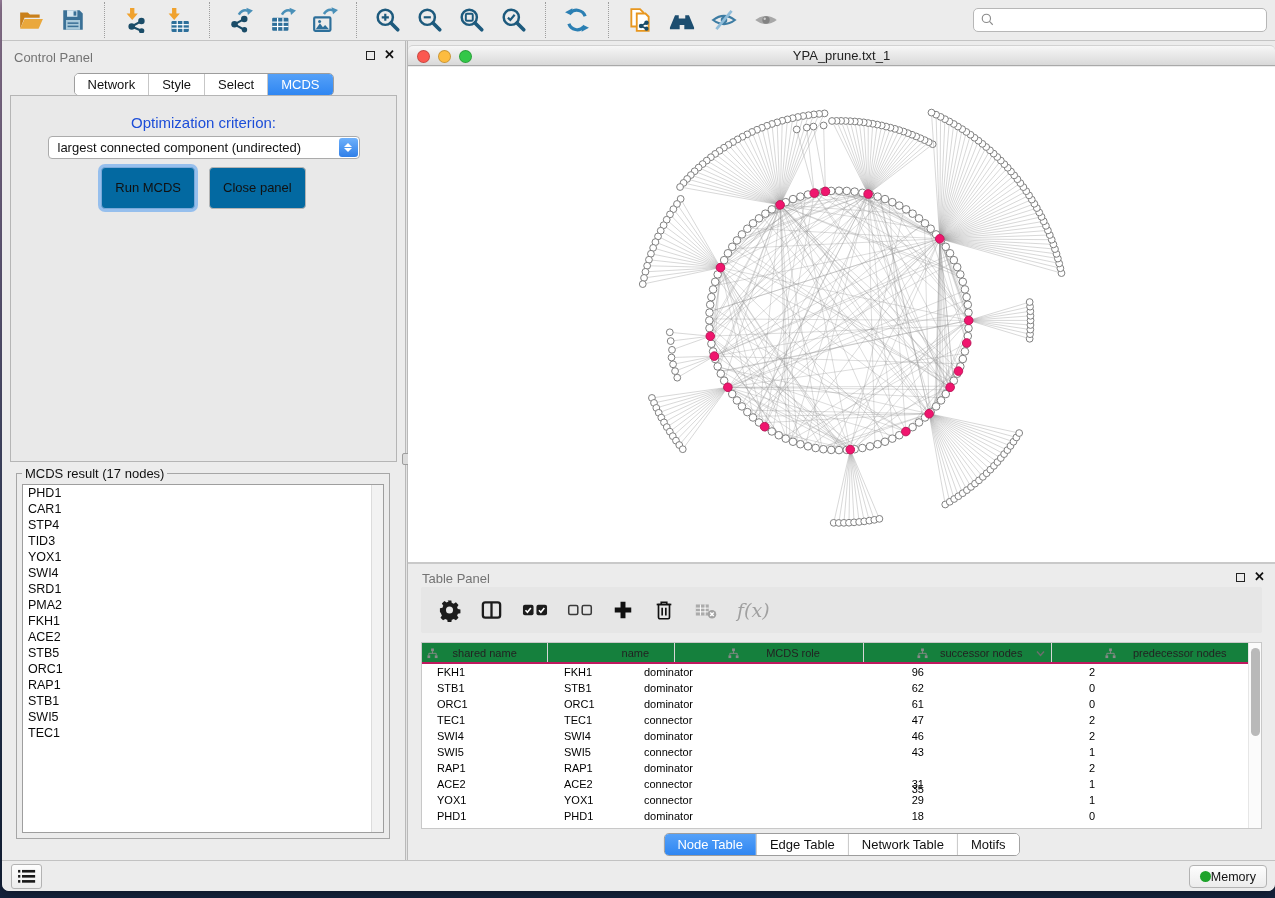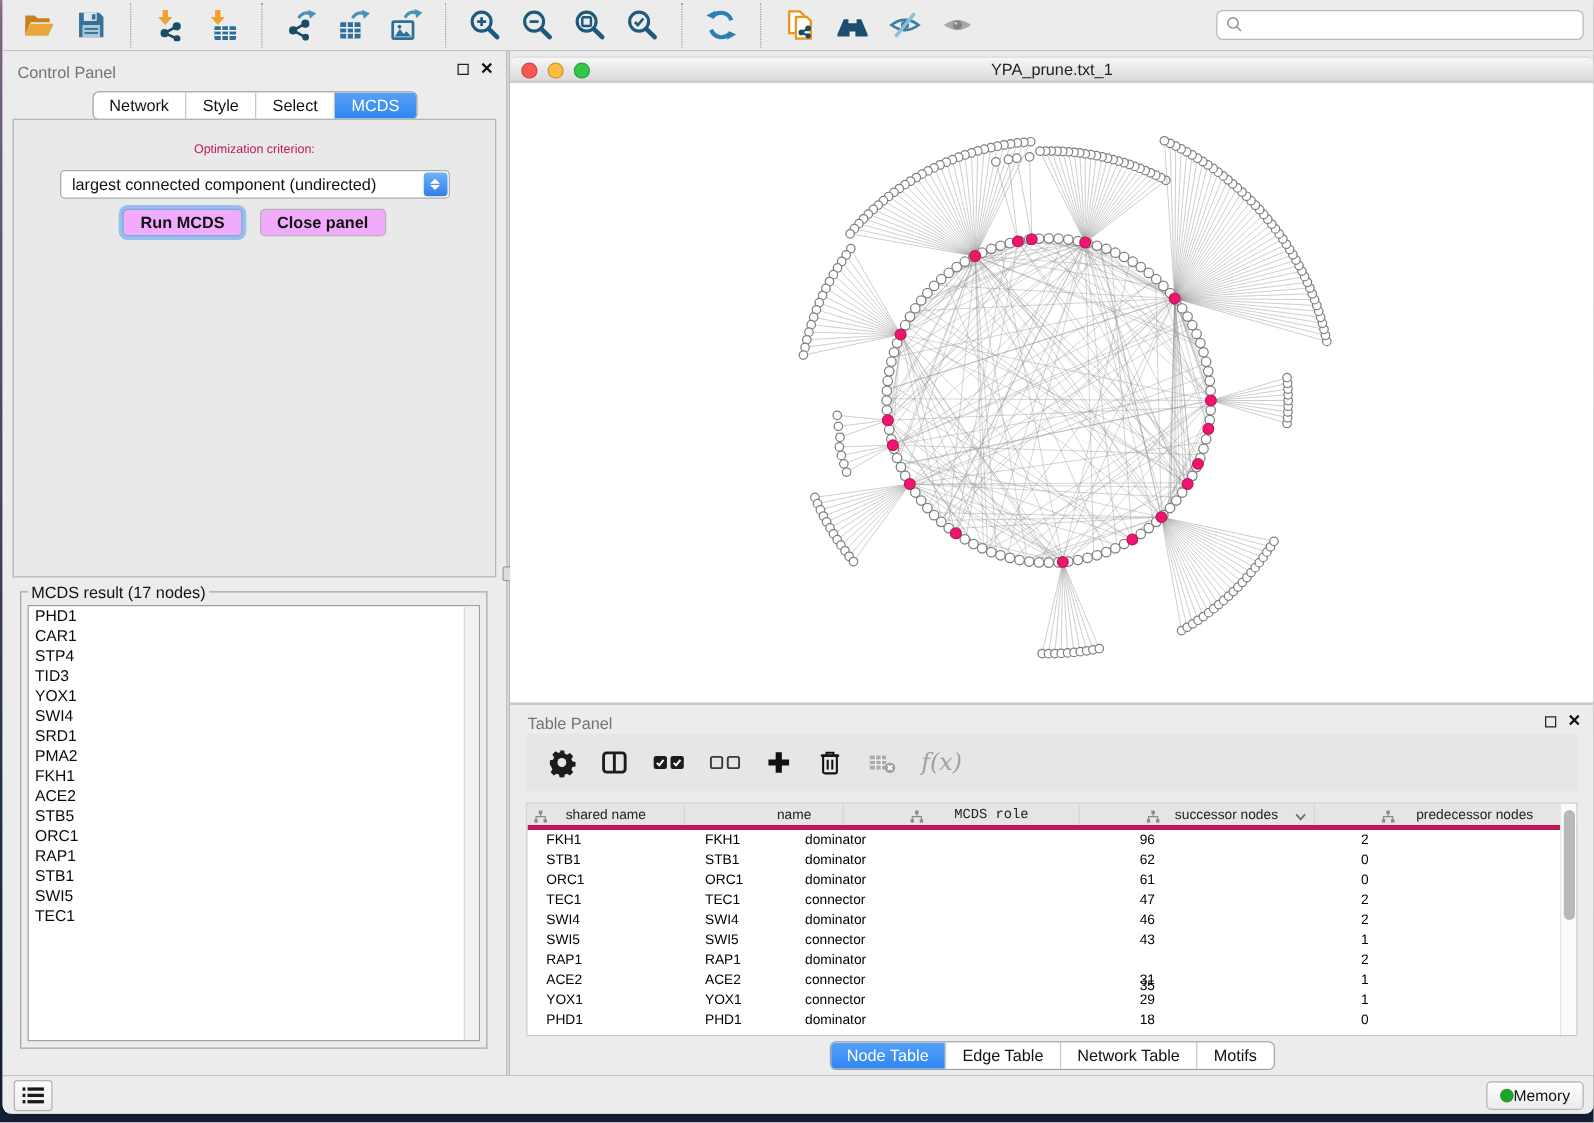--- a/index.html
+++ b/index.html
@@ -32,33 +32,33 @@
 
   .seg { display:inline-flex; border:1px solid #9d9d9d; border-radius:5px; overflow:hidden; background:#fff; }
   .seg-tab { padding:2px 13px; font-size:13px; color:#111; background:#fff; border-left:1px solid #c7c7c7;
              cursor:pointer; line-height:17px; white-space:nowrap; }
   .seg-tab:first-child { border-left:none; }
   .seg-tab.active { background:linear-gradient(#55a1f8,#2f86f2); color:#fff; }
   .cp-tabs { position:absolute; top:32px; left:50%; transform:translateX(-50%); }
 
   .cp-content { position:absolute; top:54px; left:8px; right:8px; height:367px; background:#e9e9e9;
                 border:1px solid #b5b5b5; }
-  .opt-label { position:absolute; top:18px; width:100%; text-align:center; font-size:10px; color:#be185d; }
+  .opt-label { position:absolute; top:18px; width:100%; text-align:center; font-size:15px; color:#1d4ed8; }
   .dropdown { position:absolute; top:40px; left:50%; transform:translateX(-50%); width:312px; height:23px;
               background:#fff; border:1px solid #ababab; border-radius:4px; font-size:13px; color:#111;
               line-height:21px; padding-left:9px; cursor:pointer; }
   .dd-step { position:absolute; right:1px; top:1px; width:19px; height:19px; border-radius:3px;
              background:linear-gradient(#6fb1fb,#2f7fe8); display:flex; flex-direction:column;
              align-items:center; justify-content:center; gap:1px; }
   .dd-step i { width:0; height:0; border-left:4px solid transparent; border-right:4px solid transparent; display:block; }
   .dd-up { border-bottom:4px solid #fff; }
   .dd-down { border-top:4px solid #fff; }
   .btn-row { position:absolute; top:71px; width:100%; display:flex; justify-content:center; gap:14px; }
-  .btn { font-size:13px; padding:2px 13px; background:#f0abfc; border:1px solid #b3b3b3; border-radius:4px;
-         color:#111; cursor:pointer; line-height:16px;font-weight:bold; }
+  .btn { font-size:13px; padding:12px 13px; background:#0369a1; border:1px solid #b3b3b3; border-radius:4px;
+         color:#111; cursor:pointer; line-height:16px; }
   .btn.focused { box-shadow:0 0 0 3px rgba(106,169,240,.65); border-color:#7aa9d8; }
 
   fieldset.mcds-result { position:absolute; top:425px; left:14px; right:15px; height:373px;
                          border:1px solid #a6a6a6; background:transparent; }
   fieldset.mcds-result legend { font-size:13px; color:#111; margin-left:5px; padding:0 3px; }
   .mcds-list { position:absolute; left:5px; right:5px; top:3px; bottom:5px; background:#fff;
                border:1px solid #9e9e9e; overflow:hidden; }
   .mcds-item { font-size:12.5px; line-height:16px; padding-left:5px; color:#0a0a0a; }
   .list-scroll { position:absolute; right:0; top:0; bottom:0; width:12px; background:#f2f2f2;
                  border-left:1px solid #dcdcdc; }
@@ -87,21 +87,21 @@
   .table-panel { position:absolute; left:0; right:0; top:523px; bottom:0; background:#ececec; }
   .tp-toolbar { position:absolute; left:13px; right:13px; top:23px; height:46px; background:#e6e6e6;
                 border-radius:2px; display:flex; align-items:center; padding-left:17px; gap:19px; }
   .tp-btn { border:none; background:transparent; display:flex; align-items:center; cursor:pointer; padding:0; }
   .tp-btn svg { height:24px; }
   .tp-btn.disabled { cursor:default; }
   .fx-label { font-family:"DejaVu Serif",serif; font-style:italic; font-size:19px; color:#a0a0a0; }
 
   .tbl { position:absolute; left:13px; right:13px; top:78px; bottom:31px; background:#fff;
          border:1px solid #c8c8c8; overflow:hidden; }
-  .thead { display:flex; height:21px; background:#e5e5e5; border-bottom:4px solid #be185d;gap:48px; }
+  .thead { display:flex; height:21px; background:#15803d; border-bottom:2px solid #be185d;gap:48px; }
   .th { position:relative; display:flex; align-items:center; justify-content:center; font-size:11px;
         color:#222; border-right:1px solid #d6d6d6; cursor:pointer; }
   .th .tree-ic { position:absolute; left:5px; top:5px; }
   .th .sort-ic { position:absolute; right:6px; top:7px; }
   .tr { display:flex; height:16px; align-items:center; cursor:default; }
   .td { font-size:11px; color:#000; overflow:hidden; white-space:nowrap; }
   .td.num { text-align:right; }
   .tbl-scroll { position:absolute; right:0; top:0; bottom:0; width:13px; background:#fbfbfb;
                 border-left:1px solid #e6e6e6; }
   .tbl-thumb { position:absolute; right:1.5px; top:5px; width:9px; height:88px; background:#b9b9b9;
@@ -1136,21 +1136,21 @@
                     <rect x="0.5" y="8" width="3" height="3"></rect>
                     <rect x="8.5" y="8" width="3" height="3"></rect>
                   </g>
                   <path d="M6 3.5v2.3M2 8V5.8h8V8" stroke="#8a8a8a" fill="none" stroke-width="1"></path>
                 </svg>
                 <span>shared name</span>
               </div>
               <div class="th" style="width: 83px;">
                 <span>name</span>
               </div>
-              <div class="th" style="width: 148px; font-family: Liberation Mono, monospace;">
+              <div class="th" style="width: 148px;">
                 <svg class="tree-ic" width="11" height="11" viewBox="0 0 12 12">
                   <g fill="#8a8a8a">
                     <rect x="4.5" y="0.5" width="3" height="3"></rect>
                     <rect x="0.5" y="8" width="3" height="3"></rect>
                     <rect x="8.5" y="8" width="3" height="3"></rect>
                   </g>
                   <path d="M6 3.5v2.3M2 8V5.8h8V8" stroke="#8a8a8a" fill="none" stroke-width="1"></path>
                 </svg>
                 <span>MCDS role</span>
               </div>

